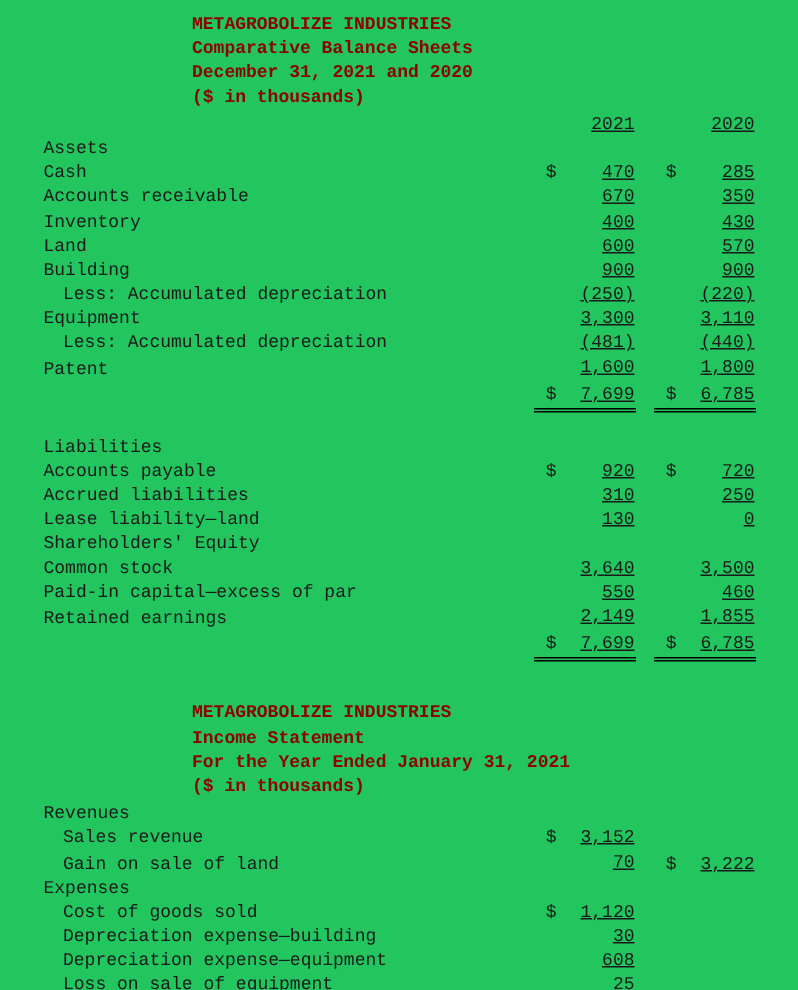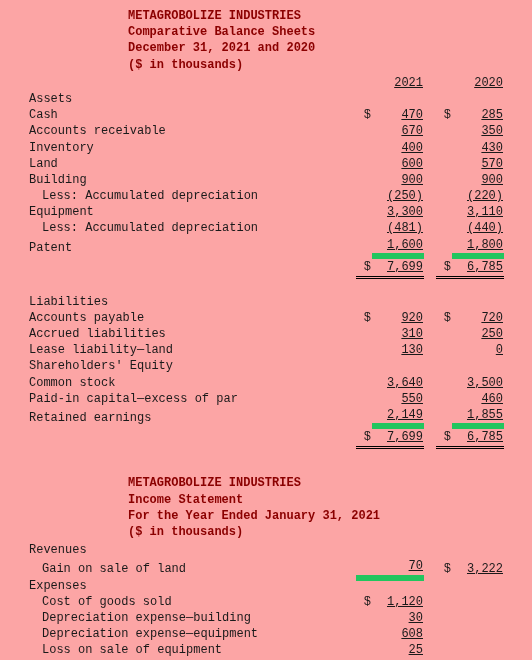--- a/index.html
+++ b/index.html
@@ -6,36 +6,36 @@
     background:#eef1f4;
     margin:0;
     padding:0;
     font-family:"Courier New",monospace;
     font-size:12px;
     color:#1a1a1a;
   }
   .page {
     width:532px;
     height:660px;
-    background:#fca5a5;
+    background:#22c55e;
     padding:8px 28px;
     box-sizing:border-box;
   }
   .stmt { margin-bottom:26px; }
   .hdr-block { margin-left:100px; line-height:1.35; margin-bottom:2px;}
   .hdr-line { color:#8b0000; font-weight:bold; }
   table { border-collapse:collapse; width:100%; }
   td { padding:0 1px; line-height:1.35; vertical-align:bottom;}
   .label { text-align:left; white-space:nowrap;}
   .sub { padding-left:14px; }
   .sect { font-weight:normal; }
   .c-sym { width:14px; text-align:right;}
   .c-num { width:50px; text-align:right;text-decoration:underline;}
   .c-gap { width:10px;}
-  .sgl { border-bottom:6px solid #22c55e;margin-top:20px; }
+  .sgl { border-bottom:2px solid #22c55e;margin-top:20px; }
   .dbl { border-bottom:3px double #000; padding-bottom:1px;}
   .yearrow td { font-weight:normal;}
 </style>
 </head>
 <body>
 <div class="page">
 
 <div class="stmt">
   <div class="hdr-block">
     <div class="hdr-line">METAGROBOLIZE INDUSTRIES</div>
@@ -220,20 +220,28 @@
     <tbody>
           <tr>
             <td class="label sect">Revenues</td>
             <td class="c-sym"></td>
             <td class="c-num"></td>
             <td class="c-gap"></td>
             <td class="c-sym"></td>
             <td class="c-num"></td>
           </tr>
     <tr>
+            <td class="label sub">Sales revenue</td>
+            <td class="c-sym">$</td>
+            <td class="c-num">3,152</td>
+            <td></td>
+            <td></td>
+            <td></td>
+          </tr>
+    <tr>
             <td class="label sub">Gain on sale of land</td>
             <td class="c-sym sgl"></td>
             <td class="c-num sgl">70</td>
             <td></td>
             <td class="c-sym">$</td>
             <td class="c-num">3,222</td>
           </tr>
     <tr>
             <td class="label sect">Expenses</td>
             <td colspan="5"></td>

